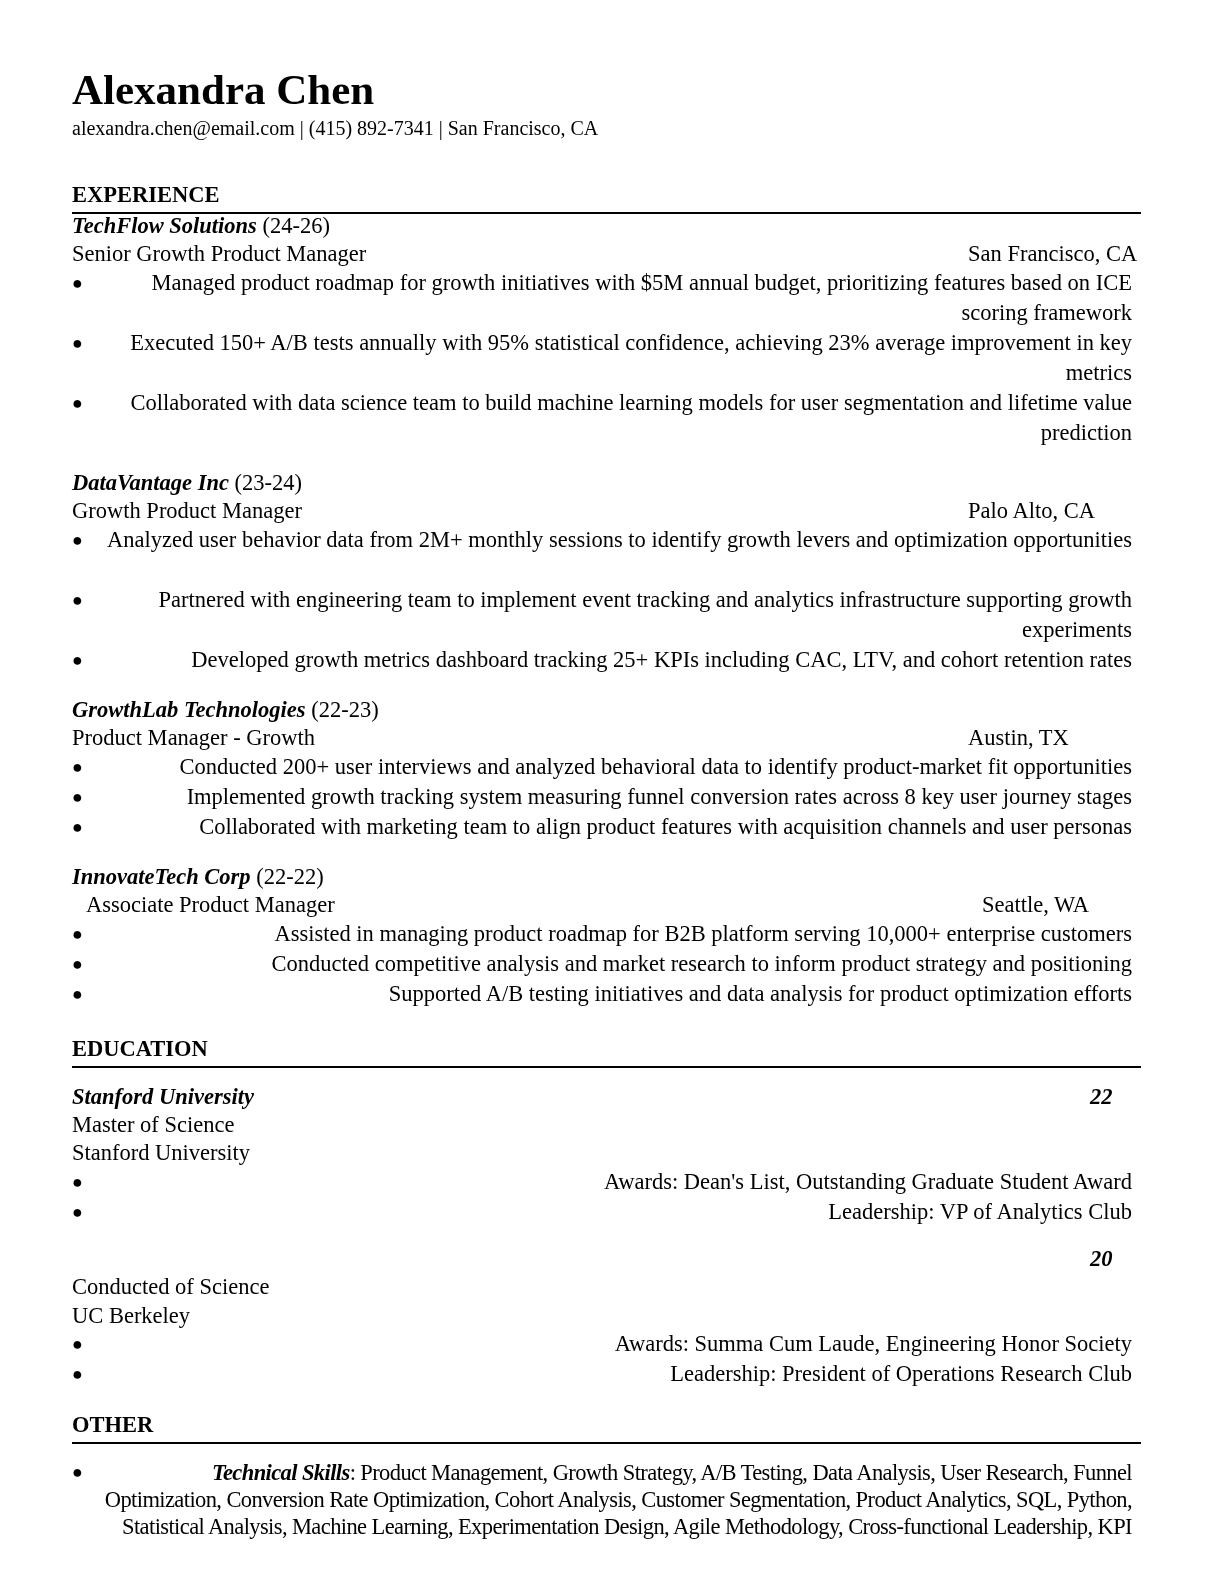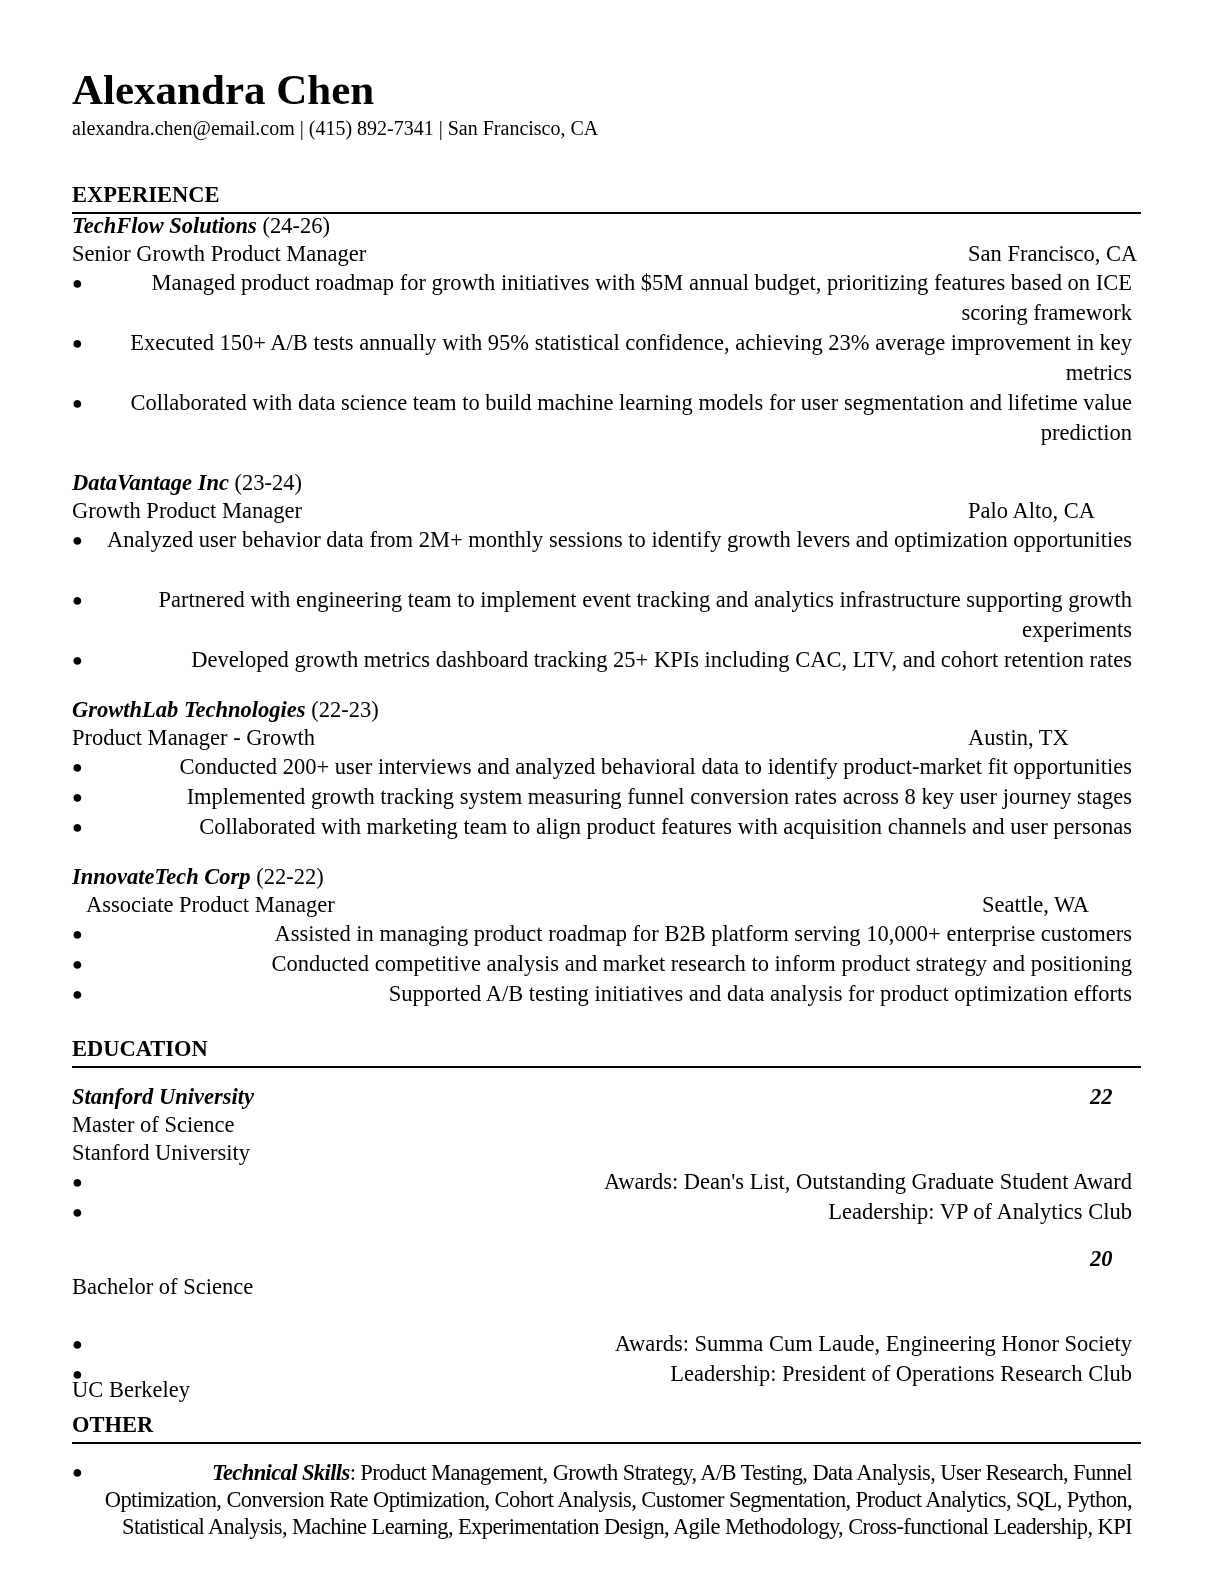--- a/index.html
+++ b/index.html
@@ -96,22 +96,22 @@
   <div class="bullet" style="top:1167px;">
       <span class="dot">●</span>
       <span class="txt">Awards: Dean's List, Outstanding Graduate Student Award</span>
     </div>
   <div class="bullet" style="top:1197px;">
       <span class="dot">●</span>
       <span class="txt">Leadership: VP of Analytics Club</span>
     </div>
 
   <div class="line bold" style="top:1245px; width:1069px;"><span class="year">20</span></div>
-  <div class="line" style="top:1273px;">Bachelor of Science</div>
-  <div class="line" style="top:1376px;">UC Berkeley</div>
+  <div class="line" style="top:1273px;">Conducted of Science</div>
+  <div class="line" style="top:1302px;">UC Berkeley</div>
   <div class="bullet" style="top:1329px;">
       <span class="dot">●</span>
       <span class="txt">Awards: Summa Cum Laude, Engineering Honor Society</span>
     </div>
   <div class="bullet" style="top:1359px;">
       <span class="dot">●</span>
       <span class="txt">Leadership: President of Operations Research Club</span>
     </div>
 
   <div class="section-head" style="top:1412px;">OTHER</div>

